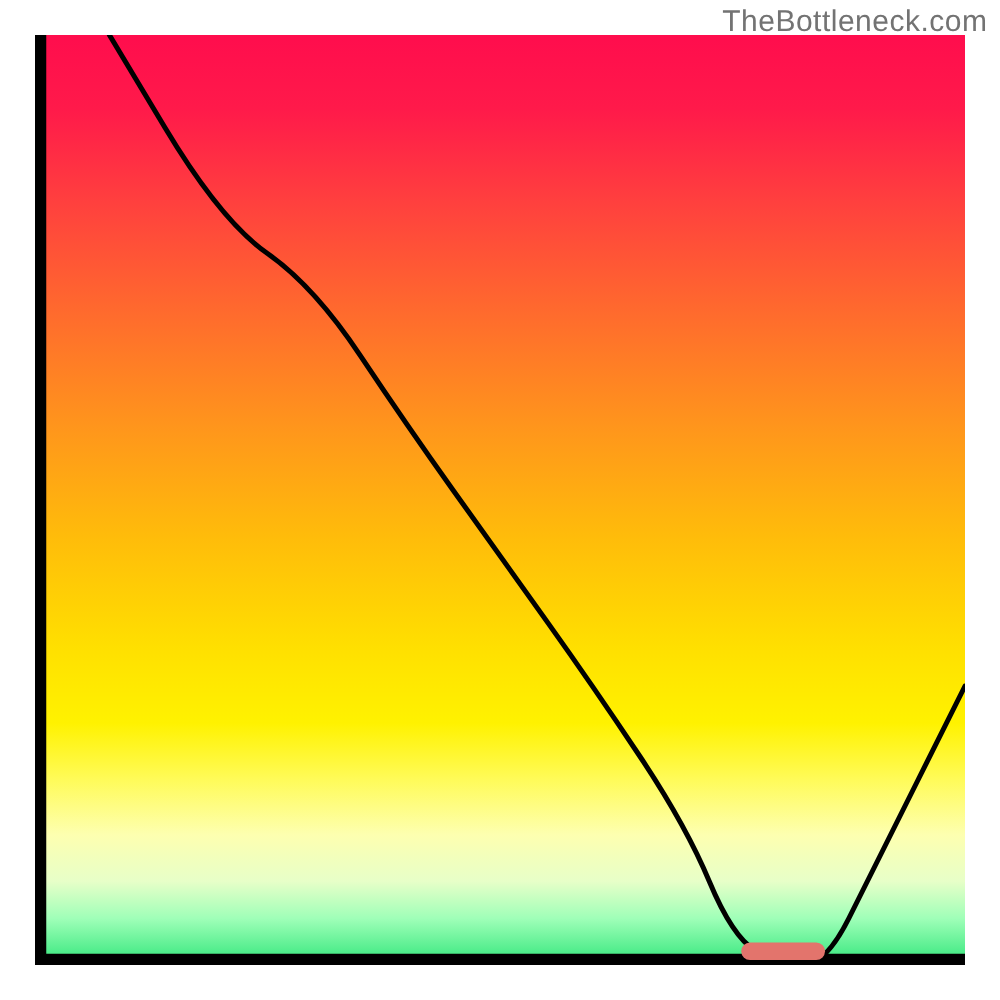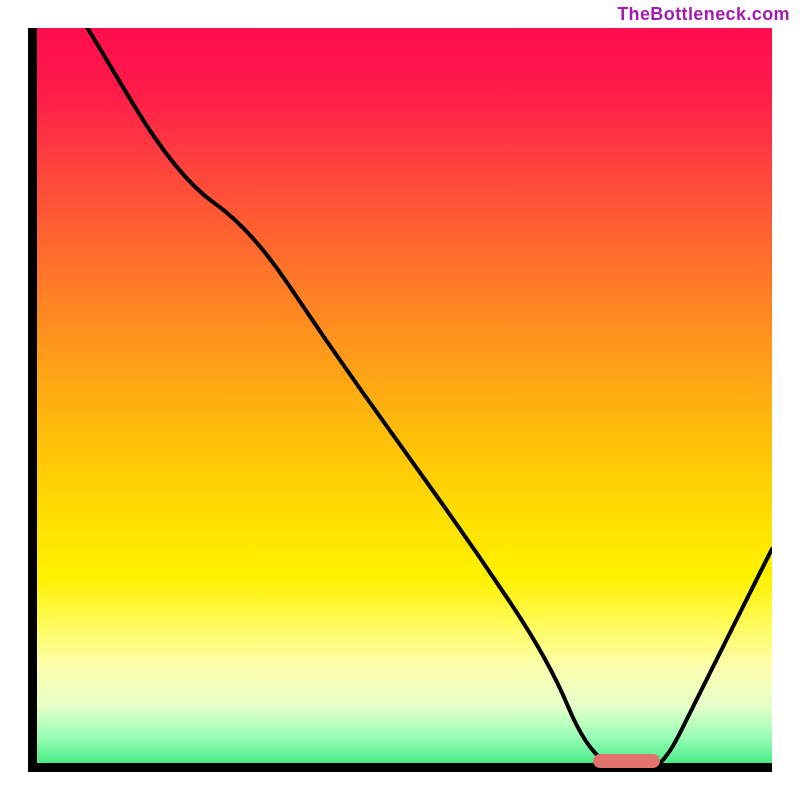--- a/index.html
+++ b/index.html
@@ -13,23 +13,23 @@
   .chart-container {
     position: relative;
     width: 800px;
     height: 800px;
     background: #ffffff;
   }
   .watermark {
     position: absolute;
     top: 4px;
     right: 10px;
-    font-size: 18px;
-    font-weight: bold;
-    color: #a21caf;
+    font-size: 24px;
+    font-weight: normal;
+    color: #737373;
     letter-spacing: 0.4px;
     z-index: 5;
   }
   .plot-area {
     position: absolute;
     left: 28px;
     top: 28px;
     width: 744px;
     height: 744px;
     box-sizing: border-box;

